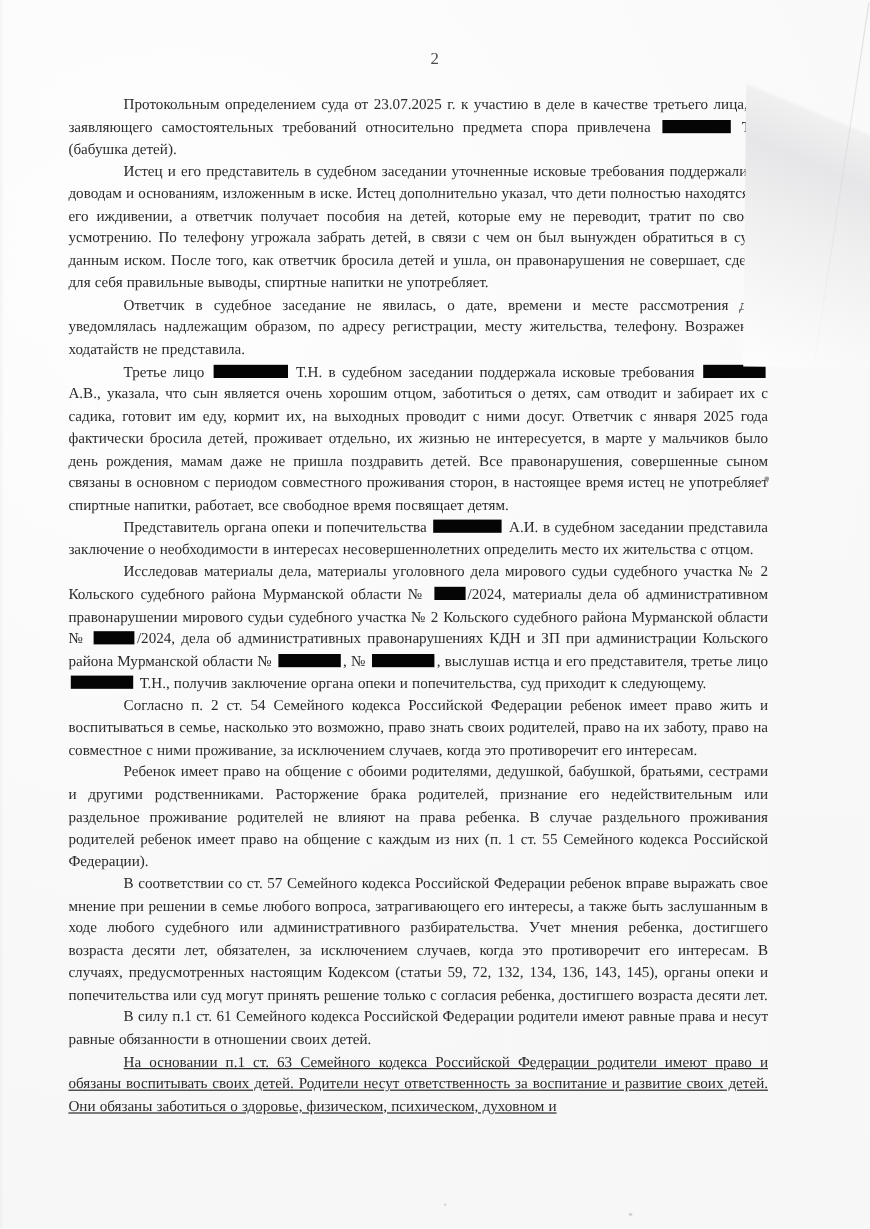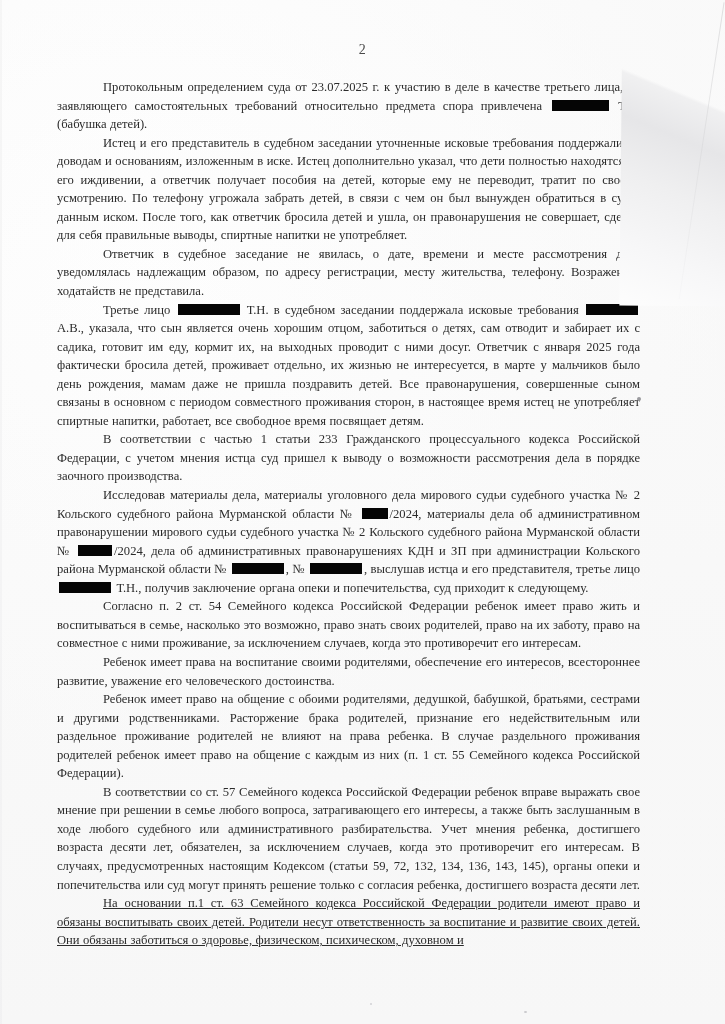--- a/index.html
+++ b/index.html
@@ -125,26 +125,26 @@
   <div class="paper-tone"></div>
   <div class="edge-line"></div>
 
   <div class="page-number">2</div>
 
   <div class="body-text" id="body-text">
       <p class="para"><span>Протокольным определением суда от 23.07.2025 г. к участию в деле в качестве третьего лица, не заявляющего самостоятельных требований относительно предмета спора привлечена </span><span class="redact r-lg"></span><span> Т.Н. (бабушка детей).</span></p>
       <p class="para"><span>Истец и его представитель в судебном заседании уточненные исковые требования поддержали по доводам и основаниям, изложенным в иске. Истец дополнительно указал, что дети полностью находятся на его иждивении, а ответчик получает пособия на детей, которые ему не переводит, тратит по своему усмотрению. По телефону угрожала забрать детей, в связи с чем он был вынужден обратиться в суд с данным иском. После того, как ответчик бросила детей и ушла, он правонарушения не совершает, сделал для себя правильные  выводы, спиртные напитки не употребляет.</span></p>
       <p class="para"><span>Ответчик в судебное заседание не явилась, о дате, времени и месте рассмотрения дела уведомлялась надлежащим образом, по адресу регистрации, месту жительства, телефону. Возражений, ходатайств не представила.</span></p>
       <p class="para"><span>Третье лицо </span><span class="redact r-xl"></span><span> Т.Н. в судебном заседании поддержала исковые требования </span><span class="redact r-md"></span><span> А.В., указала, что сын является очень хорошим отцом, заботиться о детях, сам отводит и забирает их с садика, готовит им еду, кормит их, на выходных проводит с ними досуг. Ответчик с января 2025 года фактически бросила детей, проживает отдельно, их жизнью не интересуется, в марте у мальчиков было день рождения, мамам даже не пришла поздравить детей. Все правонарушения, совершенные сыном связаны в основном с периодом совместного проживания сторон, в настоящее время истец не употребляет спиртные напитки, работает, все свободное время посвящает детям.</span></p>
-      <p class="para"><span>В соответствии с частью 1 статьи 233 Гражданского процессуального кодекса Российской Федерации, с учетом мнения истца суд пришел к выводу о возможности рассмотрения дела в порядке заочного производства.</span></p>
+      <p class="para"><span>Представитель органа опеки и попечительства </span><span class="redact r-lg"></span><span> А.И. в судебном заседании представила заключение о необходимости в интересах несовершеннолетних определить место их жительства с отцом.</span></p>
       <p class="para"><span>Исследовав материалы дела, материалы уголовного дела мирового судьи судебного участка № 2 Кольского судебного района Мурманской области № </span><span class="redact r-xs"></span><span>/2024, материалы дела об административном правонарушении мирового судьи судебного участка № 2 Кольского судебного района Мурманской области № </span><span class="redact r-sm"></span><span>/2024, дела об административных правонарушениях КДН и ЗП при администрации Кольского района Мурманской области № </span><span class="redact r-md"></span><span>, № </span><span class="redact r-md"></span><span>, выслушав истца и его представителя, третье лицо </span><span class="redact r-md"></span><span> Т.Н., получив заключение органа опеки и попечительства, суд приходит к следующему.</span></p>
       <p class="para"><span>Согласно п. 2 ст. 54 Семейного кодекса Российской Федерации ребенок имеет право жить и воспитываться в семье, насколько это возможно, право знать своих родителей, право на их заботу, право на совместное с ними проживание, за исключением случаев, когда это противоречит его интересам.</span></p>
-      <p class="para"><span>Ребенок имеет права на воспитание своими родителями, обеспечение его интересов, всестороннее развитие, уважение его человеческого достоинства.</span></p>
       <p class="para"><span>Ребенок имеет право на общение с обоими родителями, дедушкой, бабушкой, братьями, сестрами и другими родственниками. Расторжение брака родителей, признание его недействительным или раздельное проживание родителей не влияют на права ребенка. В случае раздельного проживания родителей ребенок имеет право на общение с каждым из них (п. 1 ст. 55 Семейного кодекса Российской Федерации).</span></p>
       <p class="para"><span>В соответствии со ст. 57 Семейного кодекса Российской Федерации ребенок вправе выражать свое мнение при решении в семье любого вопроса, затрагивающего его интересы, а также быть заслушанным в ходе любого судебного или административного разбирательства. Учет мнения ребенка, достигшего возраста десяти лет, обязателен, за исключением случаев, когда это противоречит его интересам. В случаях, предусмотренных настоящим Кодексом (статьи 59, 72, 132, 134, 136, 143, 145), органы опеки и попечительства или суд могут принять решение только с согласия ребенка, достигшего возраста десяти лет.</span></p>
+      <p class="para"><span>В силу п.1 ст. 61 Семейного кодекса Российской Федерации родители имеют равные права и несут равные обязанности в отношении своих детей.</span></p>
       <p class="para"><span>На основании п.1 ст. 63 Семейного кодекса Российской Федерации родители имеют право и обязаны воспитывать своих детей. Родители несут ответственность за воспитание и развитие своих детей. Они обязаны заботиться о здоровье, физическом, психическом, духовном и</span></p>
     </div>
 
   <div class="corner-fold"></div>
 
   <span class="speck speck-a"></span>
   <span class="speck speck-b"></span>
   <span class="speck speck-c"></span>
 
 </div>

